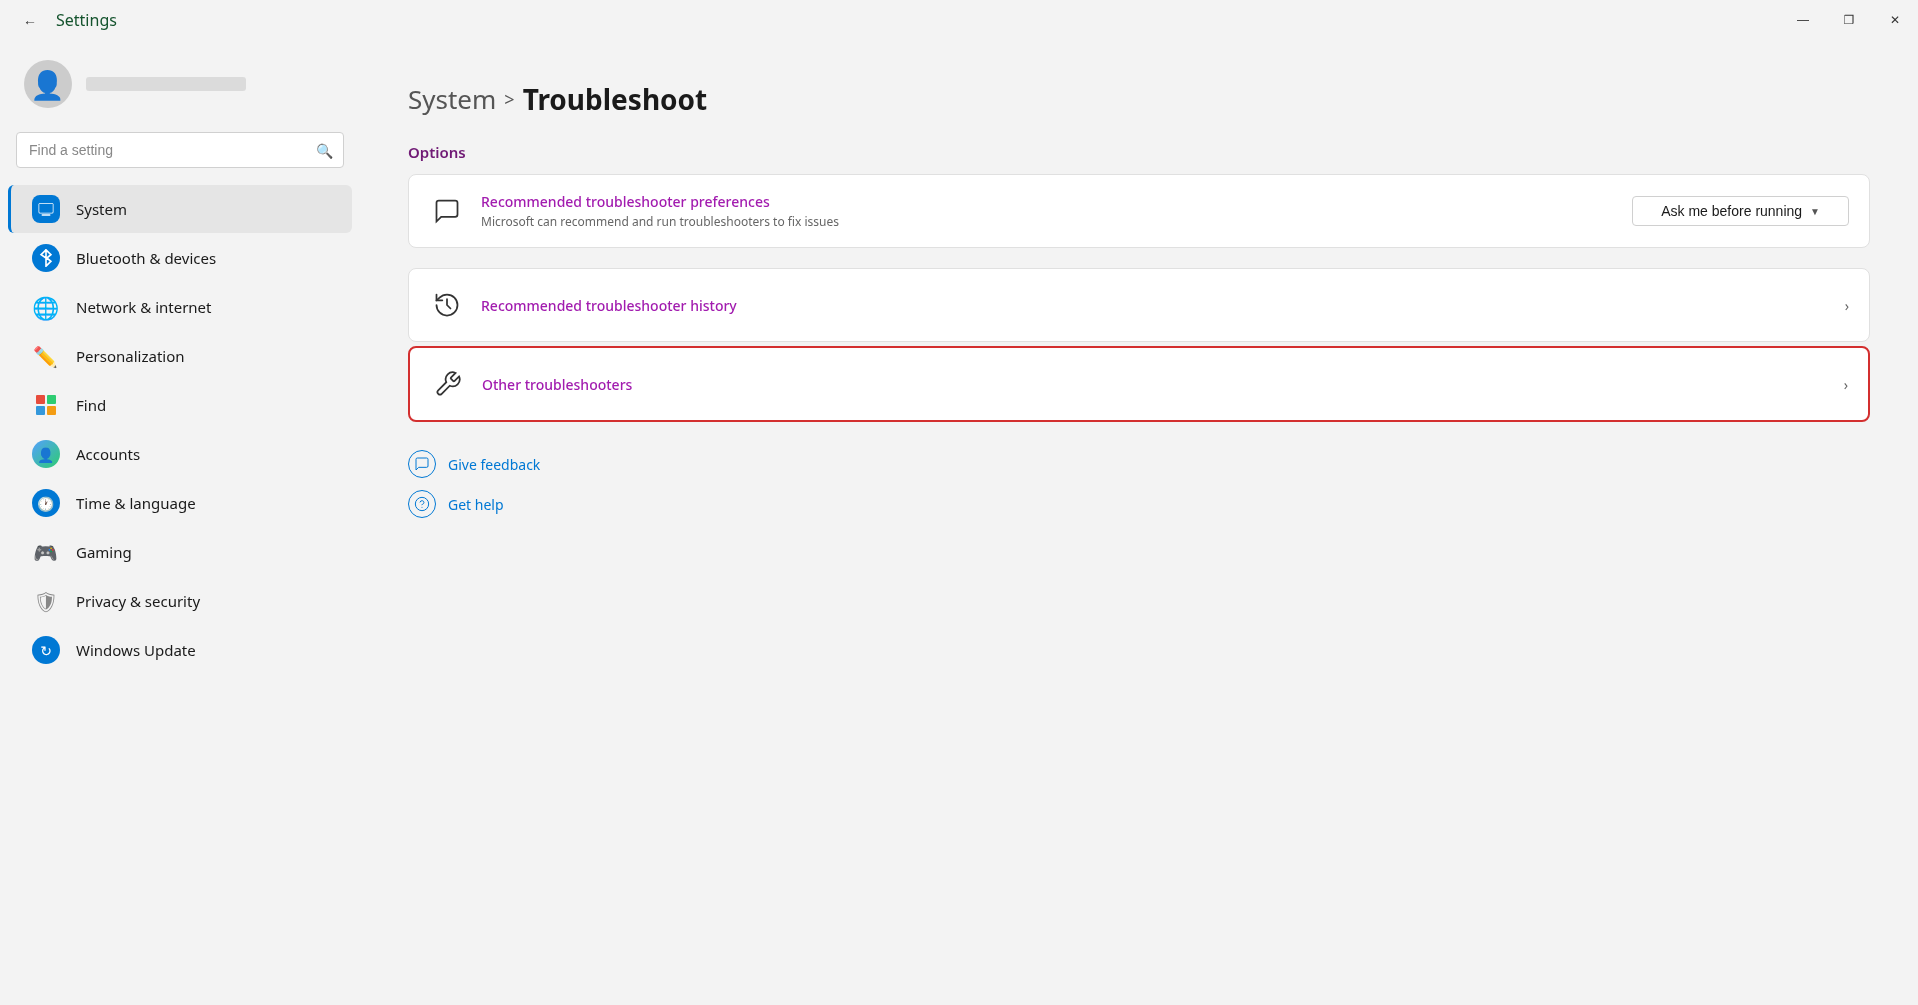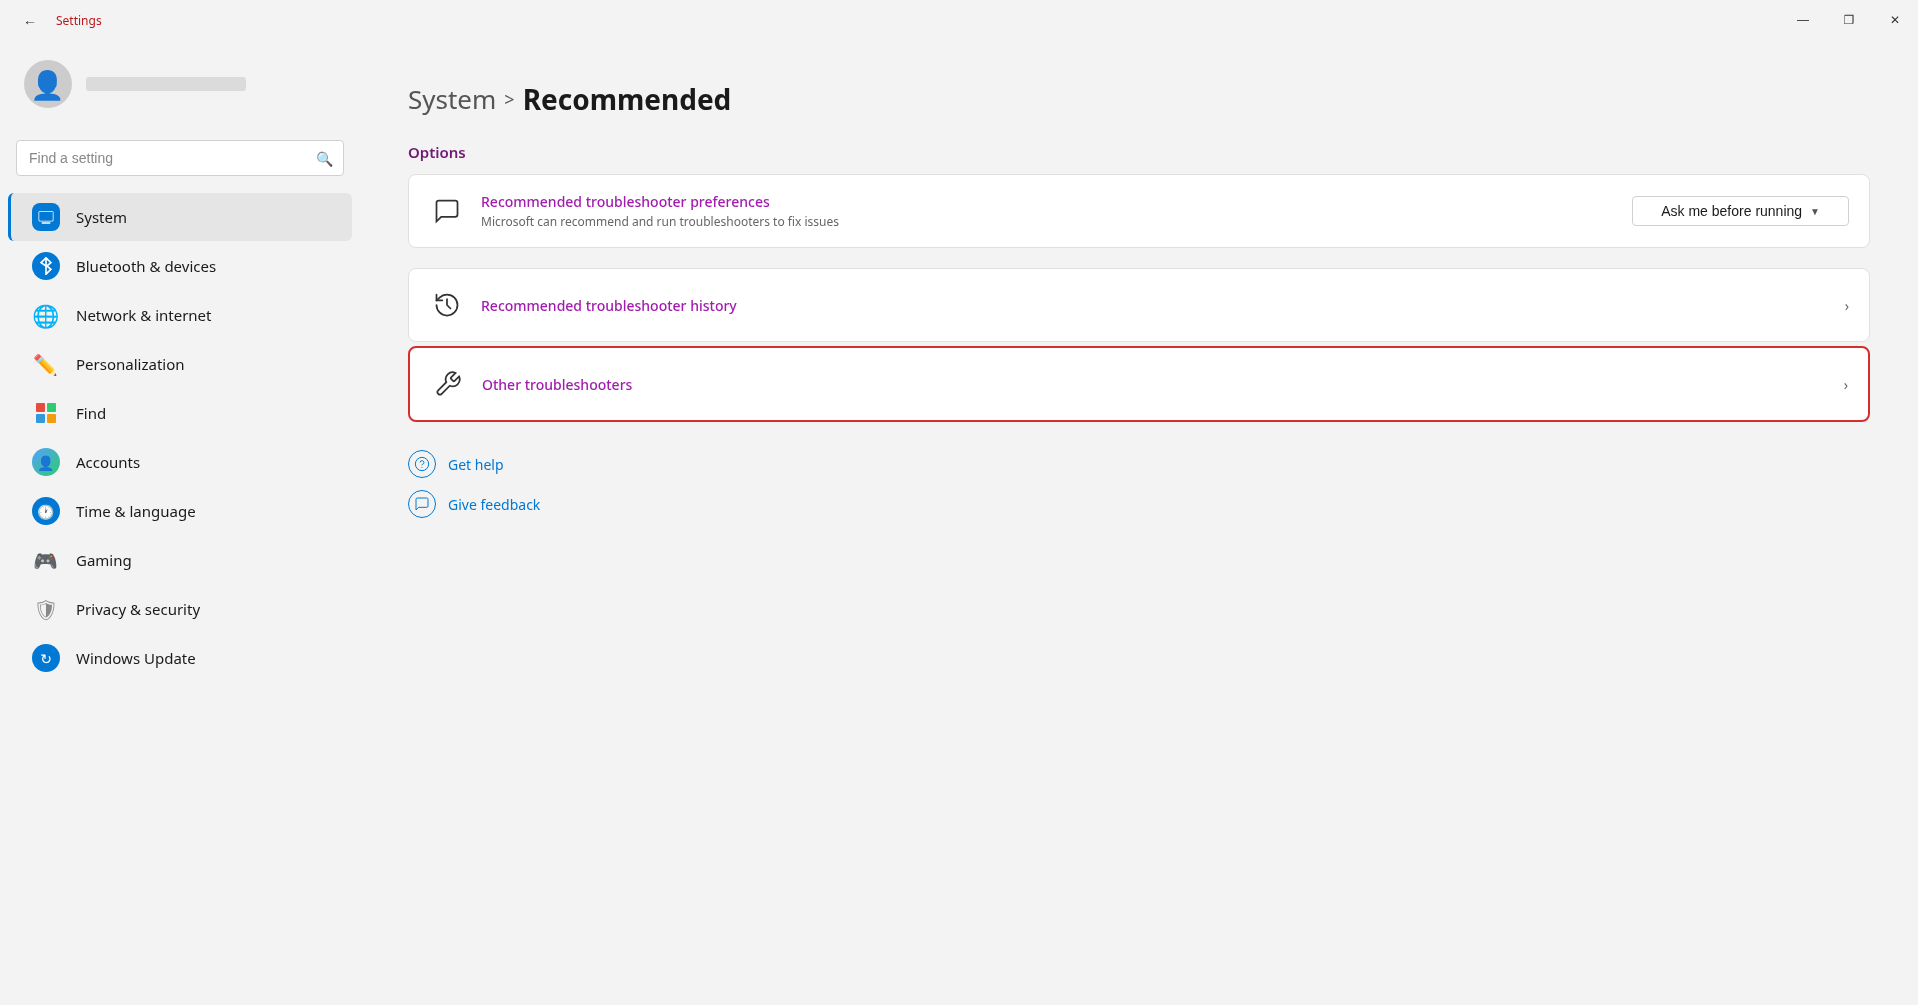--- a/index.html
+++ b/index.html
@@ -17,22 +17,22 @@
       position: absolute;
       top: 0; left: 0; right: 0;
       height: 40px;
       background: #f3f3f3;
       display: flex;
       align-items: center;
       padding: 0 16px;
       z-index: 100;
     }
     .titlebar-title {
-      font-size: 12px;
-      color: #b91c1c;
+      font-size: 16px;
+      color: #14532d;
       margin-left: 8px;
     }
     .titlebar-controls {
       position: absolute;
       right: 0;
       top: 0;
       display: flex;
       align-items: center;
       height: 40px;
     }
@@ -103,21 +103,21 @@
       color: #333;
       font-weight: 500;
       background: #ccc;
       border-radius: 3px;
       width: 160px;
       height: 14px;
       opacity: 0.6;
     }
 
     .search-box {
-      margin: 12px 16px 16px 16px;
+      margin: 4px 16px 16px 16px;
       position: relative;
     }
     .search-input {
       width: 100%;
       height: 36px;
       border-radius: 4px;
       border: 1px solid #d0d0d0;
       background: #fff;
       padding: 0 36px 0 12px;
       font-size: 14px;
@@ -426,21 +426,21 @@
           <span>Windows Update</span>
         </div>
       </div>
     </div>
 
     <div class="main-content">
 
       <div class="breadcrumb">
         <span class="breadcrumb-parent">System</span>
         <span class="breadcrumb-sep">&gt;</span>
-        <span class="breadcrumb-current">Recommended</span>
+        <span class="breadcrumb-current">Troubleshoot</span>
       </div>
 
       <div class="section-title">Options</div>
 
       <div class="card">
         <div class="card-row">
           <div class="card-row-icon">
             <svg width="28" height="28" viewBox="0 0 24 24" fill="none">
               <path d="M21 15a2 2 0 0 1-2 2H7l-4 4V5a2 2 0 0 1 2-2h14a2 2 0 0 1 2 2z" stroke="#333" stroke-width="1.5" fill="none"></path>
             </svg>
@@ -485,32 +485,32 @@
             <div class="card-row-title">Other troubleshooters</div>
           </div>
           <div class="card-row-chevron">›</div>
         </div>
       </div>
 
       <div class="help-links">
         <div class="help-link">
           <div class="help-link-icon">
             <svg width="16" height="16" viewBox="0 0 24 24" fill="none">
+              <path d="M21 15a2 2 0 0 1-2 2H7l-4 4V5a2 2 0 0 1 2-2h14a2 2 0 0 1 2 2z" stroke="#0078d4" stroke-width="1.5" fill="none"></path>
+            </svg>
+          </div>
+          <span class="help-link-text">Give feedback</span>
+        </div>
+        <div class="help-link">
+          <div class="help-link-icon">
+            <svg width="16" height="16" viewBox="0 0 24 24" fill="none">
               <circle cx="12" cy="12" r="10" stroke="#0078d4" stroke-width="1.5"></circle>
               <path d="M9.09 9a3 3 0 0 1 5.83 1c0 2-3 3-3 3" stroke="#0078d4" stroke-width="1.5" stroke-linecap="round"></path>
               <circle cx="12" cy="17" r="0.8" fill="#0078d4"></circle>
             </svg>
           </div>
           <span class="help-link-text">Get help</span>
         </div>
-        <div class="help-link">
-          <div class="help-link-icon">
-            <svg width="16" height="16" viewBox="0 0 24 24" fill="none">
-              <path d="M21 15a2 2 0 0 1-2 2H7l-4 4V5a2 2 0 0 1 2-2h14a2 2 0 0 1 2 2z" stroke="#0078d4" stroke-width="1.5" fill="none"></path>
-            </svg>
-          </div>
-          <span class="help-link-text">Give feedback</span>
-        </div>
       </div>
 
     </div>
   </div>
 </div>
 
 </body></html>

